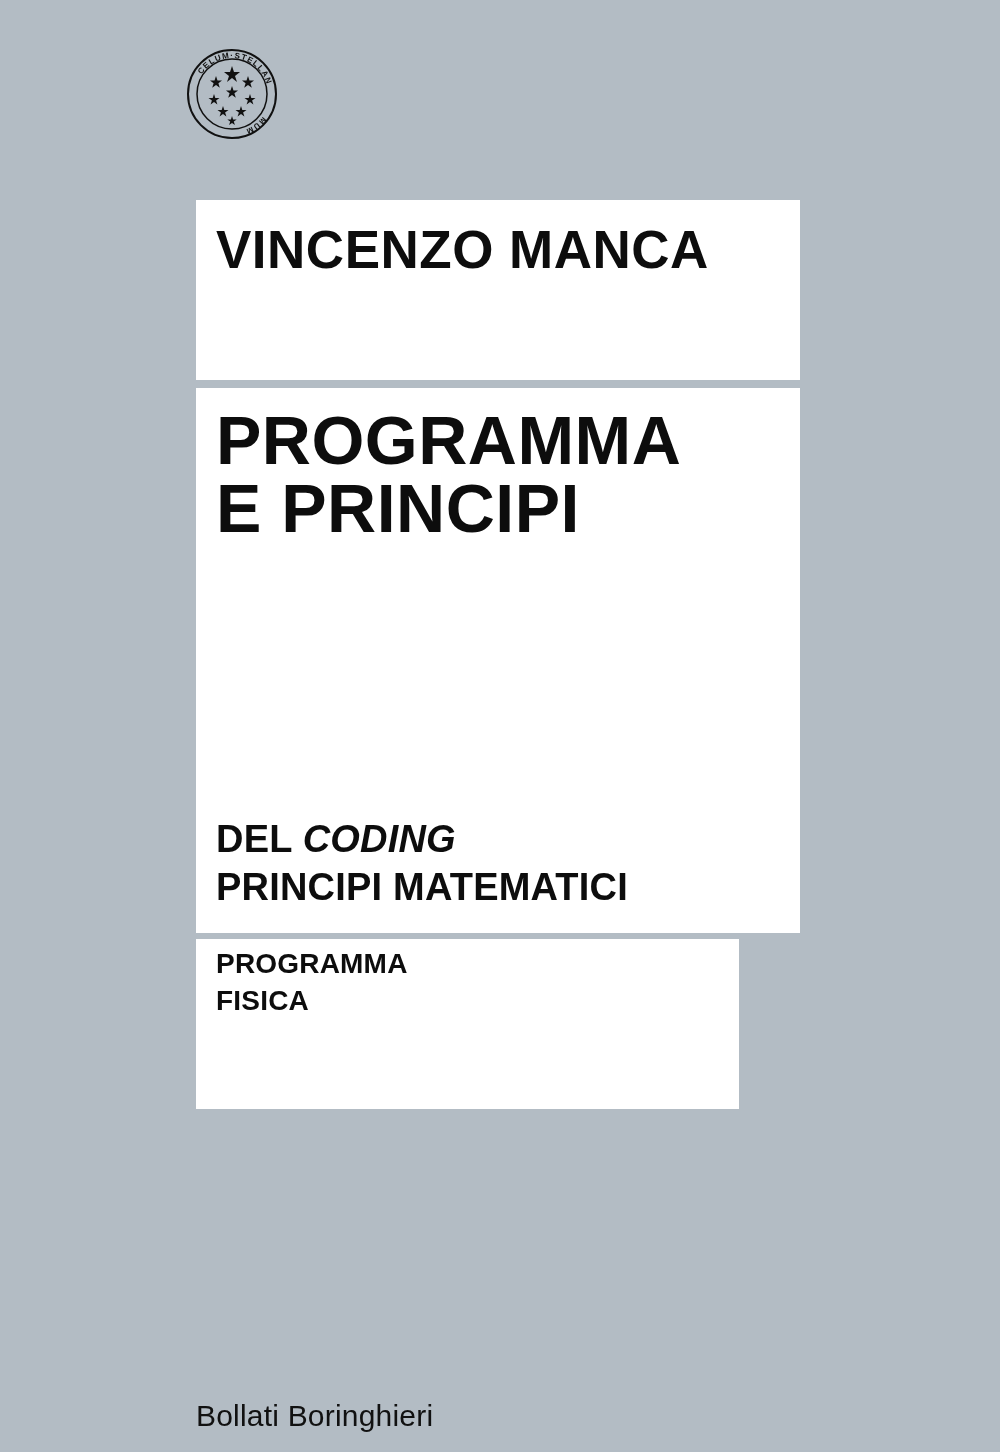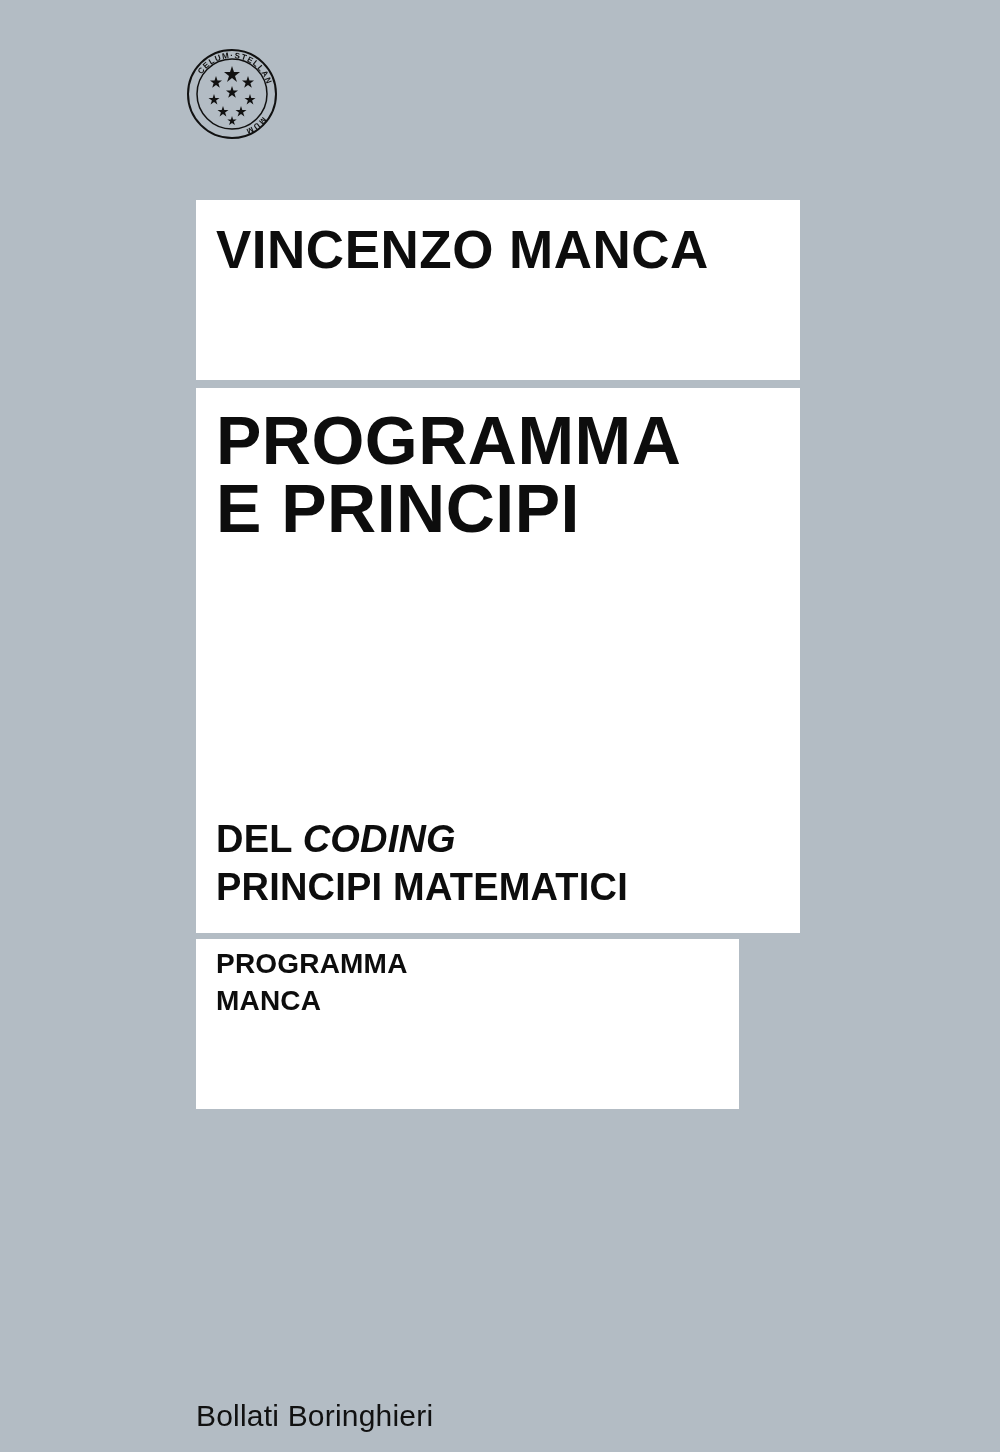--- a/index.html
+++ b/index.html
@@ -145,16 +145,16 @@
     <span class="line2">E PRINCIPI</span>
   </div>
   <div class="subtitle">
     <div><span>DEL </span><span class="ital">CODING</span></div>
     <div>PRINCIPI MATEMATICI</div>
   </div>
 </div>
 
 <div class="panel panel-series">
   <div class="series-line">PROGRAMMA</div>
-  <div class="series-line">MANCA</div>
+  <div class="series-line">FISICA</div>
 </div>
 
 <div class="publisher">Bollati Boringhieri</div>
 
 </body></html>

